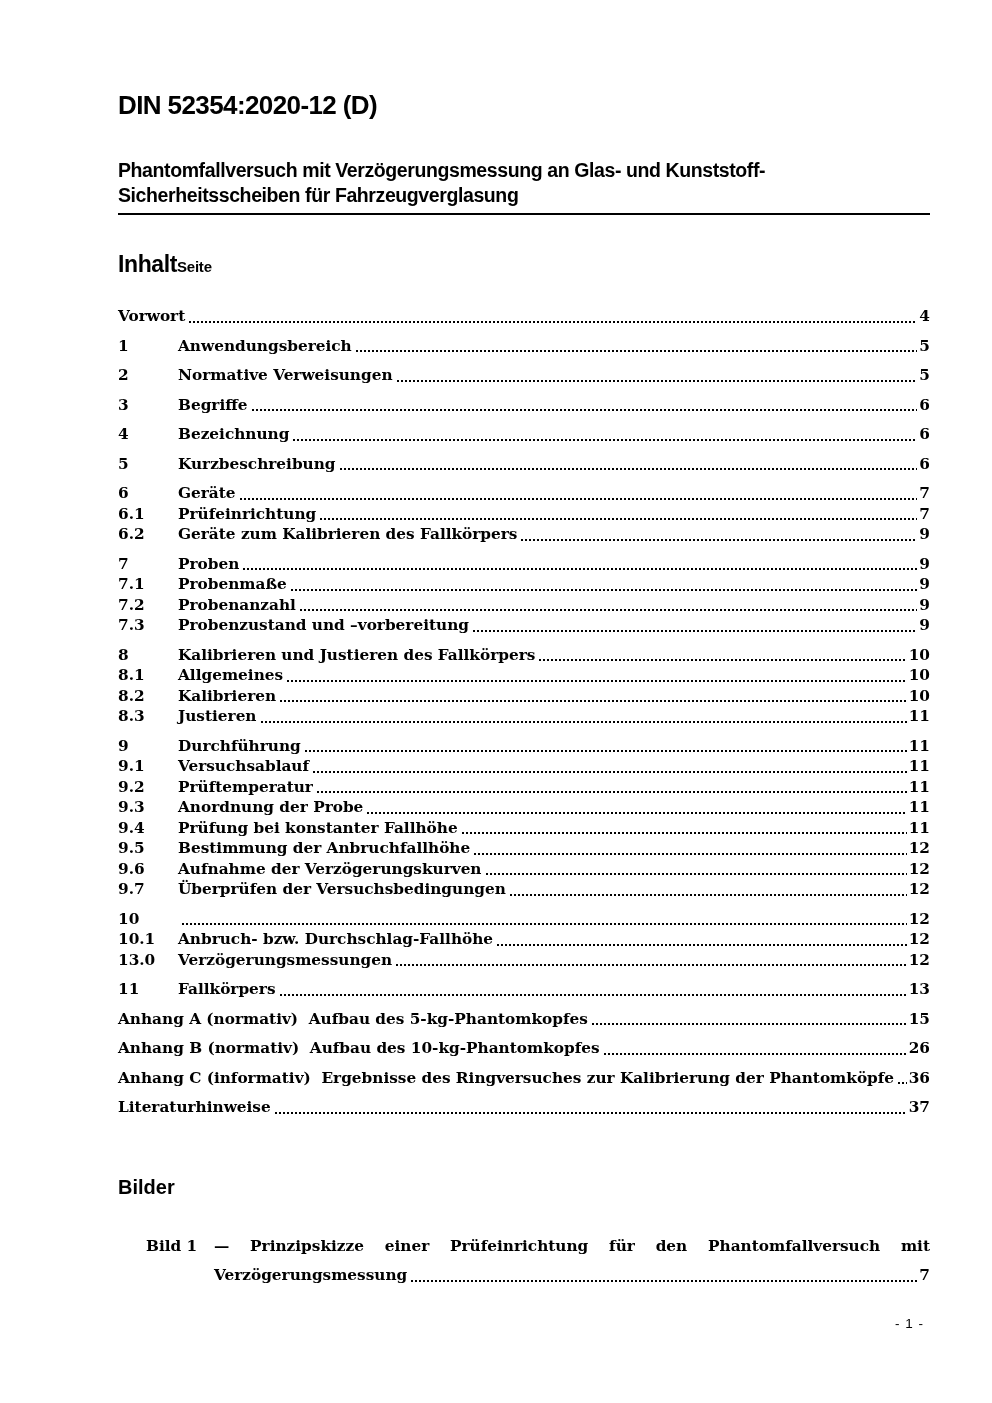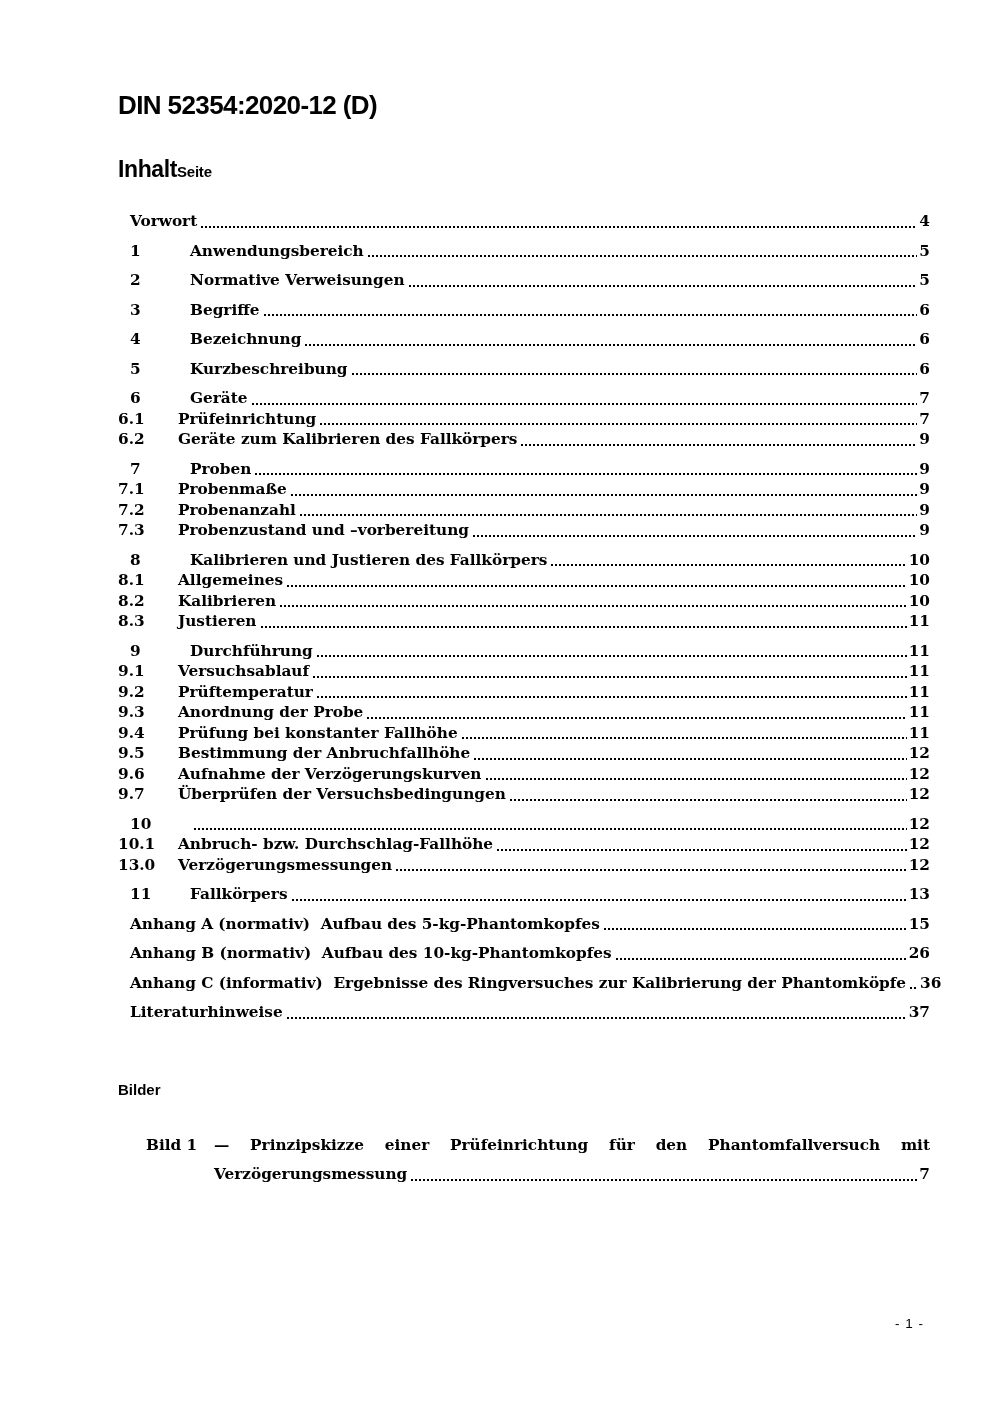--- a/index.html
+++ b/index.html
@@ -51,36 +51,36 @@
   }
   .toc-heading { font-size: 23px; letter-spacing: -0.4px; }
   .toc-page-label { font-size: 15px; letter-spacing: -0.2px; }
   
   .toc-list { margin-top: 28px; font-weight: bold; font-size: 15.3px; }
   .toc-row {
     display: flex;
     line-height: 20.5px;
     white-space: nowrap;
   }
-  .toc-row.toc-group { margin-top: 9px; margin-left: 12px; }
+  .toc-row.toc-group { margin-top: 9px; }
   .toc-num { flex: none; width: 60px; }
   .toc-label { flex: none; white-space: pre; }
   .toc-dots { flex: 1 1 auto; position: relative; margin: 0 2px 0 4px; min-width: 8px; }
   .toc-dots::after {
     content: "";
     position: absolute; left: 0; right: 0; bottom: 4px; height: 2px;
     background: repeating-linear-gradient(90deg, #000 0 2px, transparent 2px 4px);
   }
   .toc-page { flex: none; }
   
   .figures-heading {
     margin-top: 58px;
     font-family: "Liberation Sans", sans-serif;
     font-weight: bold;
-    font-size: 15px;
+    font-size: 20px;
   }
   .figure-row {
     margin-top: 33px;
     display: flex;
     font-weight: bold;
     font-size: 15.3px;
     margin-left: 28px;
   }
   .figure-label { flex: none; width: 68px; line-height: 29px; }
   .figure-body { flex: 1 1 auto; }
@@ -104,20 +104,24 @@
   }
 </style>
 </head>
 <body>
 
 <div class="page">
   <div class="content">
 
     <div class="doc-number">DIN 52354:2020-12 (D)</div>
 
+    <div class="doc-title">
+      <div>Phantomfallversuch mit Verzögerungsmessung an Glas- und Kunststoff-</div>
+      <div>Sicherheitsscheiben für Fahrzeugverglasung</div>
+    </div>
 
     <div class="toc-header">
       <span class="toc-heading">Inhalt</span>
       <span class="toc-page-label">Seite</span>
     </div>
 
     <div class="toc-list" id="toc-list">
         <div class="toc-row toc-group">
           <span class="toc-label">Vorwort</span>
           <span class="toc-dots"></span>

